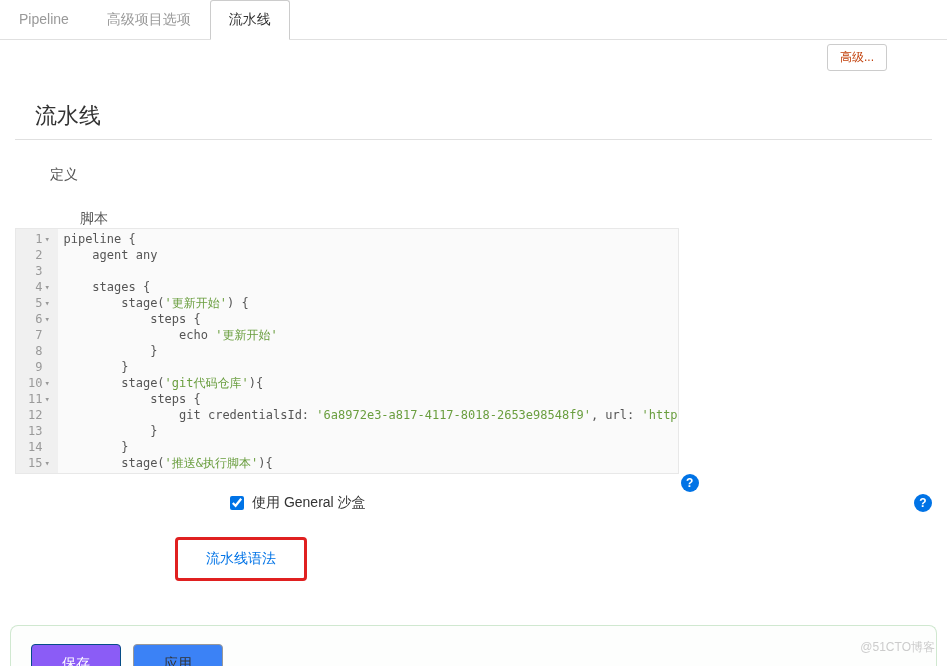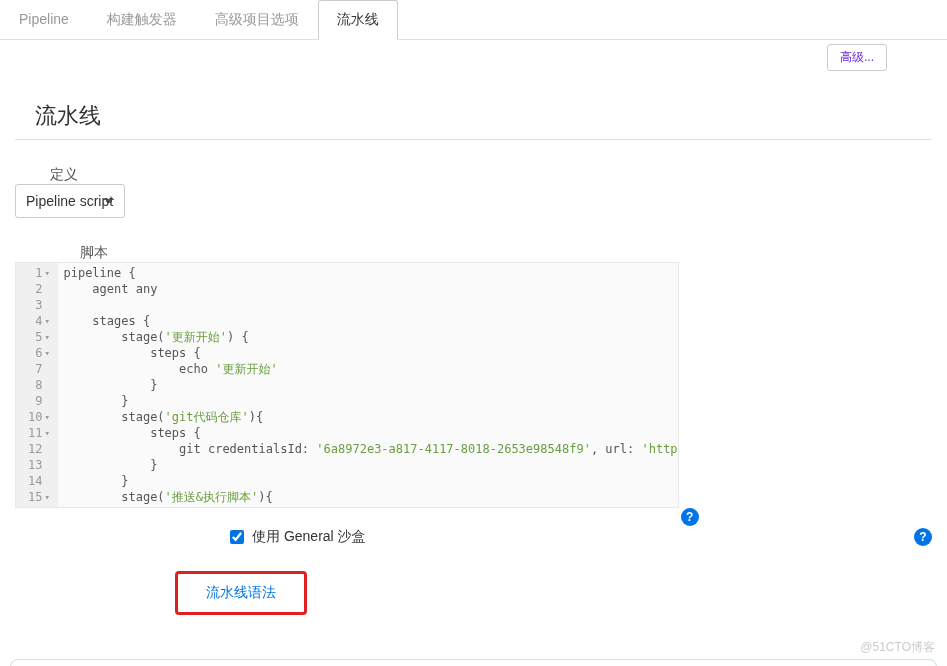--- a/index.html
+++ b/index.html
@@ -3,21 +3,21 @@
   <meta charset="utf-8">
   <style>
     * { box-sizing: border-box; margin: 0; padding: 0; }
     body { font-family: -apple-system, BlinkMacSystemFont, "Segoe UI", Arial, sans-serif; font-size: 14px; color: #333; background: #fff; width: 947px; }
     
     .tabs { display: flex; border-bottom: 1px solid #e0e0e0; padding: 0; }
     .tab { padding: 10px 18px; color: #999; cursor: pointer; border: 1px solid transparent; border-bottom: none; font-size: 14px; }
     .tab.active { color: #333; border: 1px solid #ccc; border-bottom: 1px solid #fff; margin-bottom: -1px; background: #fff; border-radius: 3px 3px 0 0; }
     
     .top-button-row { display: flex; justify-content: flex-end; padding: 4px 60px 0 0; }
-    .top-button { border: 1px solid #ccc; padding: 4px 12px; font-size: 12px; color: #6d28d9; background: #fff; border-radius: 3px; }
+    .top-button { border: 1px solid #ccc; padding: 4px 12px; font-size: 12px; color: #c2410c; background: #fff; border-radius: 3px; }
     
     .section-title { font-size: 22px; font-weight: 500; color: #333; padding: 30px 20px 8px 20px; border-bottom: 1px solid #e0e0e0; margin: 0 15px 20px 15px; }
     
     .form-row { display: flex; align-items: flex-start; margin-bottom: 20px; padding: 0 15px; flex-direction: column; }
     .form-label { width: 160px; text-align: left; padding-left: 35px; padding-top: 6px; color: #555; font-size: 14px; }
     .form-control { flex: 1; margin-right: 20px; }
     
     .select-box { width: 100%; padding: 8px 10px; border: 1px solid #ccc; border-radius: 3px; font-size: 14px; background: #fff; color: #333; appearance: none; -webkit-appearance: none; background-image: linear-gradient(45deg, transparent 50%, #666 50%), linear-gradient(135deg, #666 50%, transparent 50%); background-position: calc(100% - 15px) 14px, calc(100% - 10px) 14px; background-size: 5px 5px, 5px 5px; background-repeat: no-repeat; }
     
     .code-editor { border: 1px solid #e8e8e8; background: #fafafa; display: flex; font-family: "Menlo", "Monaco", "Consolas", monospace; font-size: 12px; line-height: 16px; min-height: 240px; }
@@ -47,38 +47,32 @@
     
     .watermark { position: fixed; bottom: 10px; right: 12px; color: #ccc; font-size: 12px; }
   </style>
 </head>
 <body>
 
 
 
 <div class="tabs">
   <div class="tab">Pipeline</div>
-  <div class="tab">构建触发器</div>
   <div class="tab">高级项目选项</div>
   <div class="tab active">流水线</div>
 </div>
 
 <div class="top-button-row">
   <button class="top-button">高级...</button>
 </div>
 
 <h2 class="section-title">流水线</h2>
 
 <div class="form-row">
   <div class="form-label">定义</div>
-  <div class="form-control">
-    <select class="select-box">
-      <option>Pipeline script</option>
-    </select>
-  </div>
 </div>
 
 <div class="form-row">
   <div class="form-label" style="padding-left:65px;">脚本</div>
   <div class="form-control editor-wrapper">
     <div class="code-editor">
       <div class="gutter" id="gutter">
           <div class="gutter-line">1<span class="fold-marker">▾</span></div>
           <div class="gutter-line">2<span class="fold-marker"></span></div>
           <div class="gutter-line">3<span class="fold-marker"></span></div>

